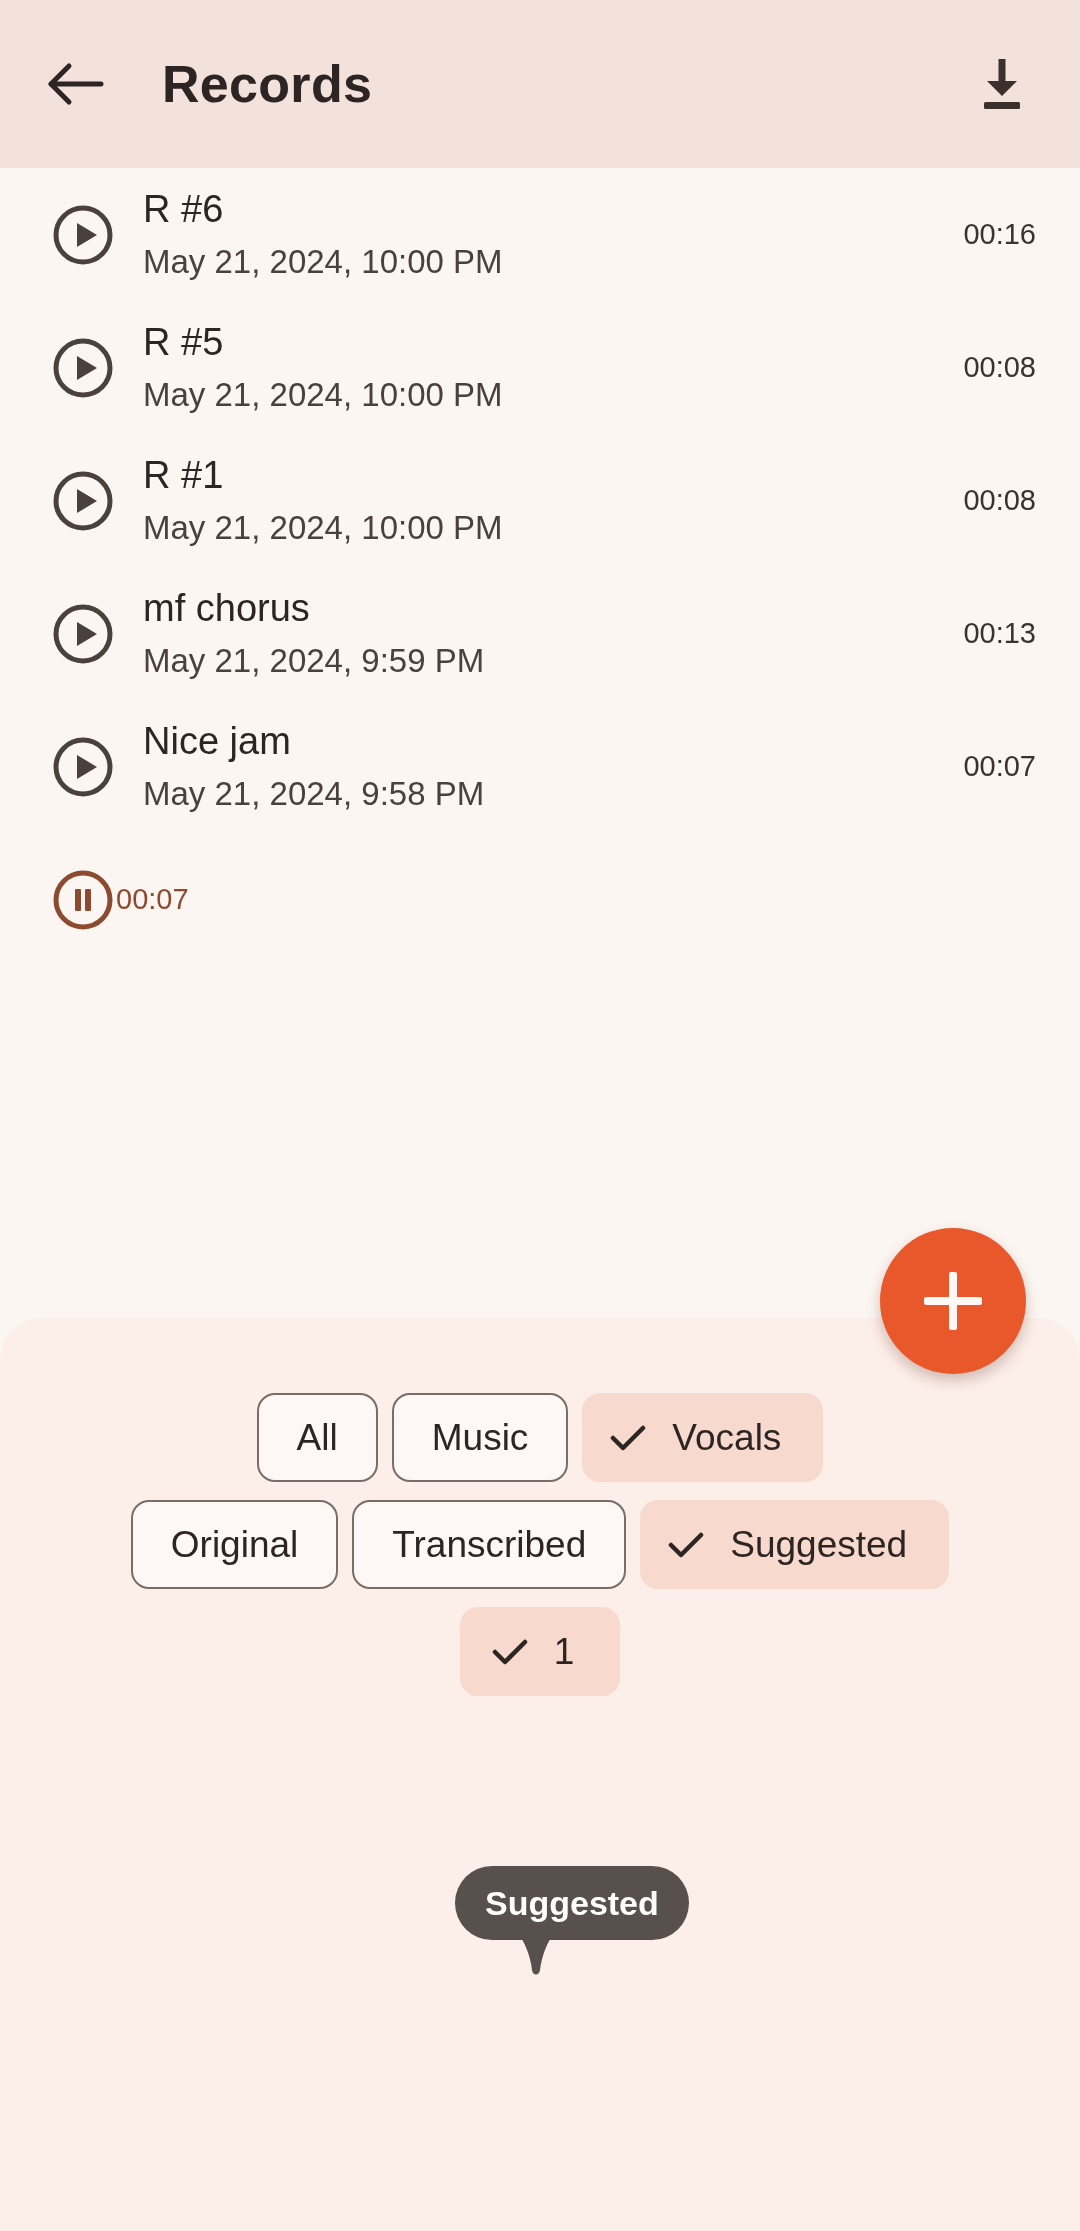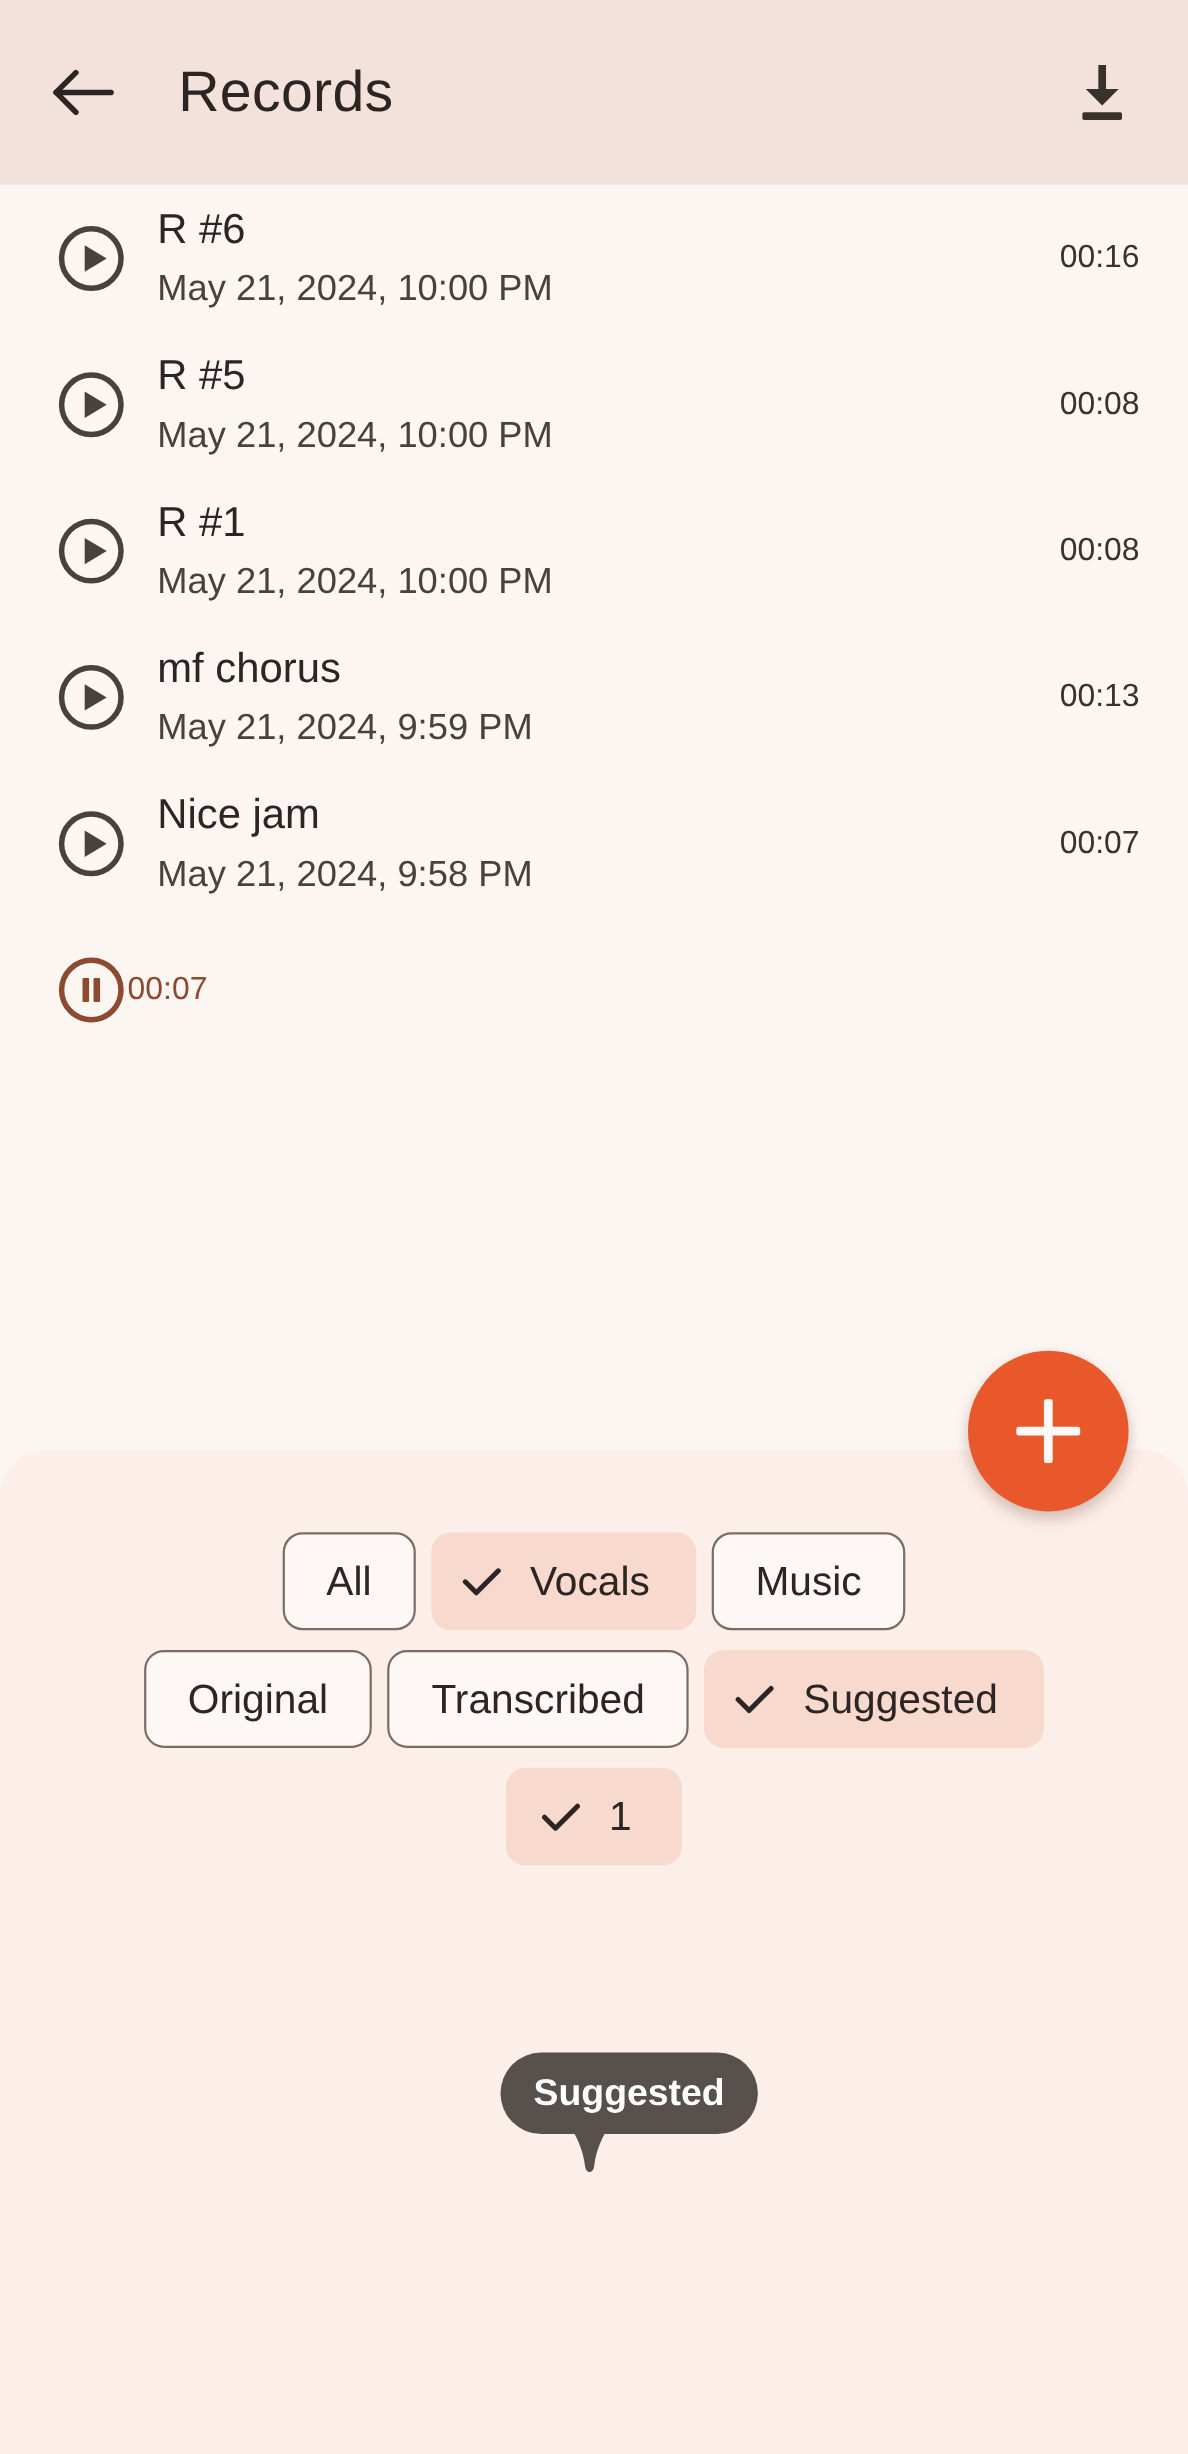--- a/index.html
+++ b/index.html
@@ -16,21 +16,21 @@
     position:absolute; top:0; left:0; width:1080px; height:168px;
     background:#F2E2DB;
     display:flex; align-items:center;
   }
   .back-btn {
     width:96px; height:96px; margin-left:28px;
     display:flex; align-items:center; justify-content:center;
     cursor:pointer;
   }
   .appbar-title {
-    font-size:52px; color:#2C2523; font-weight:400;
+    font-size:52px; color:#2C2523; font-weight:700;
     margin-left:38px; letter-spacing:0.3px;
   }
   .download-btn {
     position:absolute; right:36px; top:50%; transform:translateY(-50%);
     width:84px; height:84px;
     display:flex; align-items:center; justify-content:center;
     cursor:pointer;
   }
 
   
@@ -273,31 +273,31 @@
   <div class="fab" style="background: rgb(232, 88, 43);">
     <span class="fab-plus-h"></span>
     <span class="fab-plus-v"></span>
   </div>
 
   <div class="player">
 
     <div class="chip-row r1">
       <div class="chip">
         <span>All</span>
+      </div>
+      <div class="chip">
+        <span>Music</span>
       </div>
       <div class="chip sel">
         <span class="tick">
           <svg width="36" height="28" viewBox="0 0 36 28">
             <path d="M3 14 L13 24 L33 4" stroke="#2C2523" stroke-width="4.5" fill="none" stroke-linecap="round" stroke-linejoin="round"></path>
           </svg>
         </span>
         <span>Vocals</span>
-      </div>
-      <div class="chip">
-        <span>Music</span>
       </div>
     </div>
 
     <div class="chip-row r2">
       <div class="chip">
         <span>Original</span>
       </div>
       <div class="chip">
         <span>Transcribed</span>
       </div>

